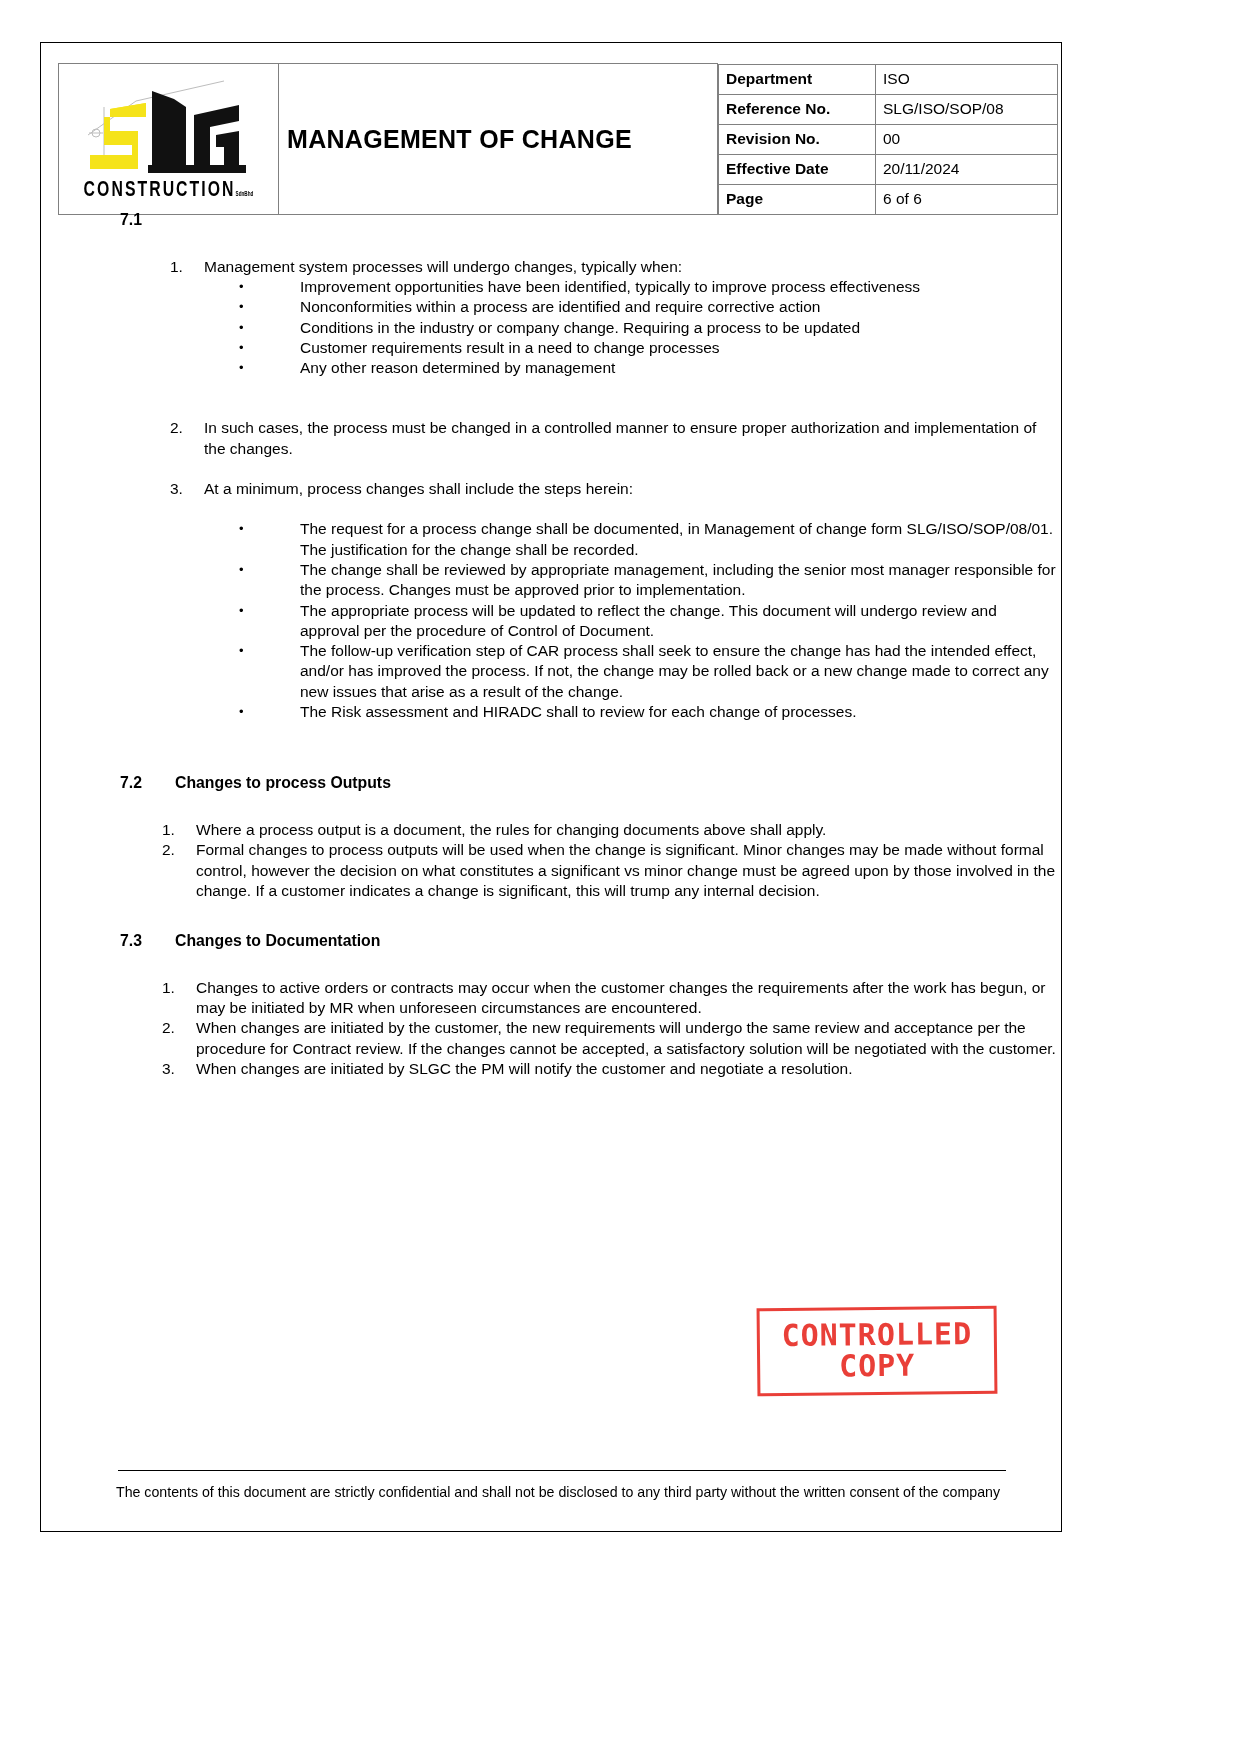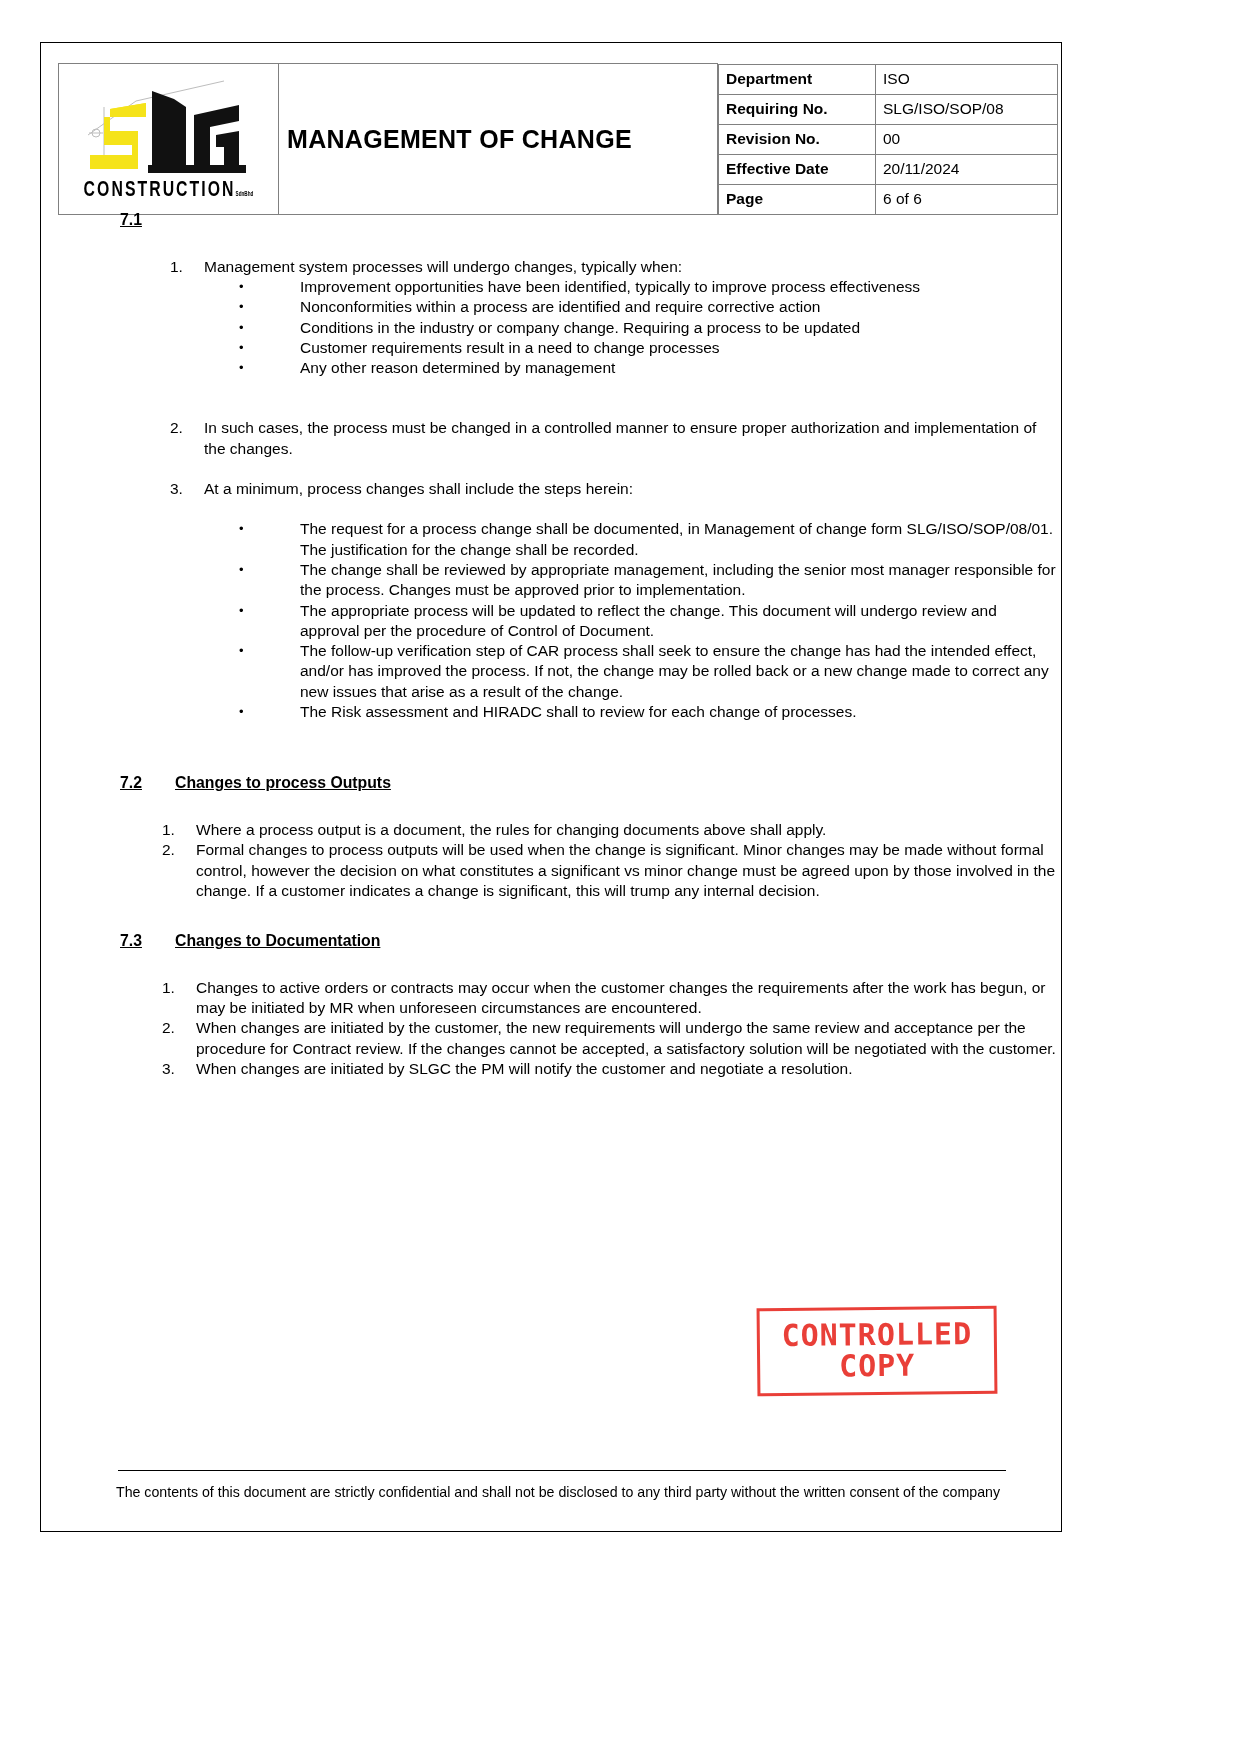--- a/index.html
+++ b/index.html
@@ -116,21 +116,20 @@
     top: 210px;
     width: 1000px;
     font-size: 15.5px;
     line-height: 1.31;
   }
   .sec-head {
     display: flex;
     font-weight: bold;
     font-size: 15.8px;
     margin: 0 0 6px 0;
-    text-decoration: underline;
   }
   .sec-num {
     width: 55px;
     flex: 0 0 55px;
     padding-left: 62px;
     box-sizing: content-box;
   }
   .sec-title { flex: 1; }
 
   .ol-row {
@@ -250,21 +249,21 @@
       </td>
       <td class="title-cell">MANAGEMENT OF CHANGE</td>
       <td class="kv-cell-holder">
         <table class="kv-table">
           <tbody>
                 <tr>
             <td class="kv-label">Department</td>
             <td class="kv-value">ISO</td>
           </tr>
           <tr>
-            <td class="kv-label">Requiring No.</td>
+            <td class="kv-label">Reference No.</td>
             <td class="kv-value">SLG/ISO/SOP/08</td>
           </tr>
           <tr>
             <td class="kv-label">Revision No.</td>
             <td class="kv-value">00</td>
           </tr>
           <tr>
             <td class="kv-label">Effective Date</td>
             <td class="kv-value">20/11/2024</td>
           </tr>

